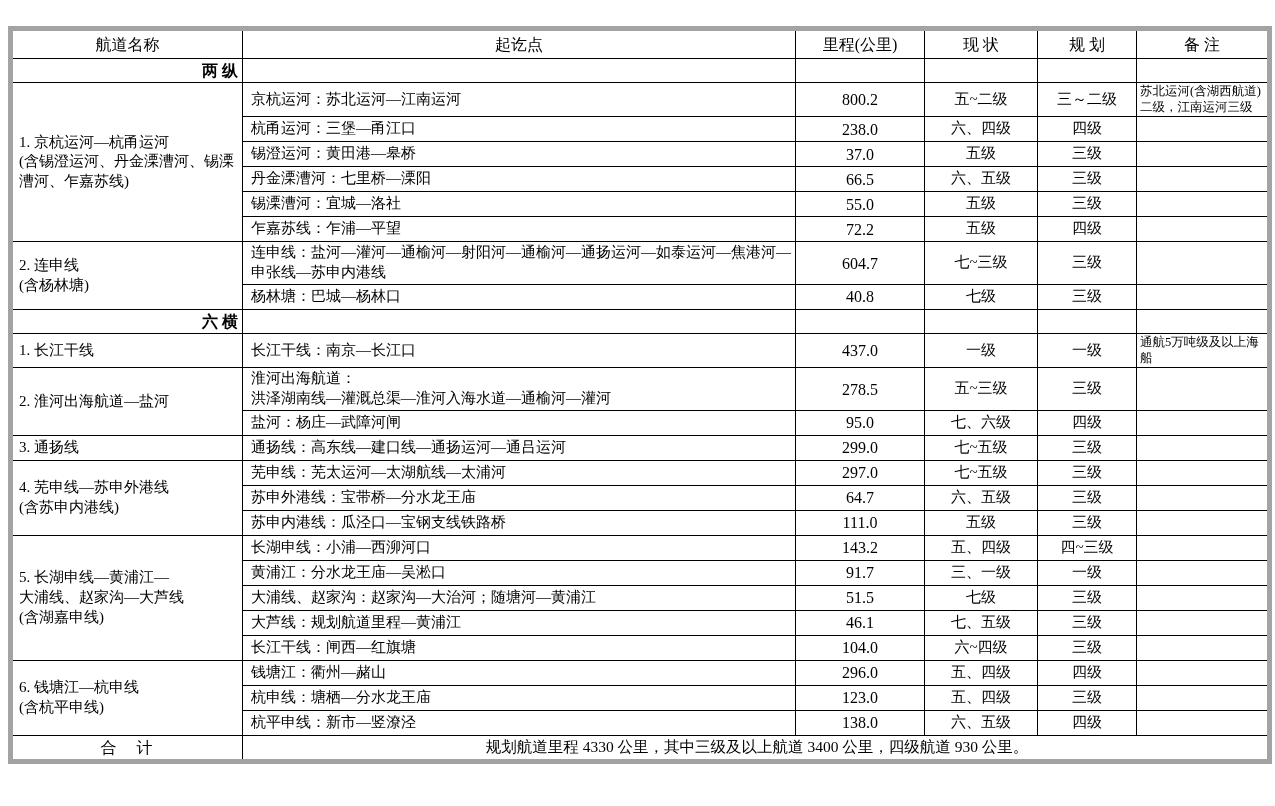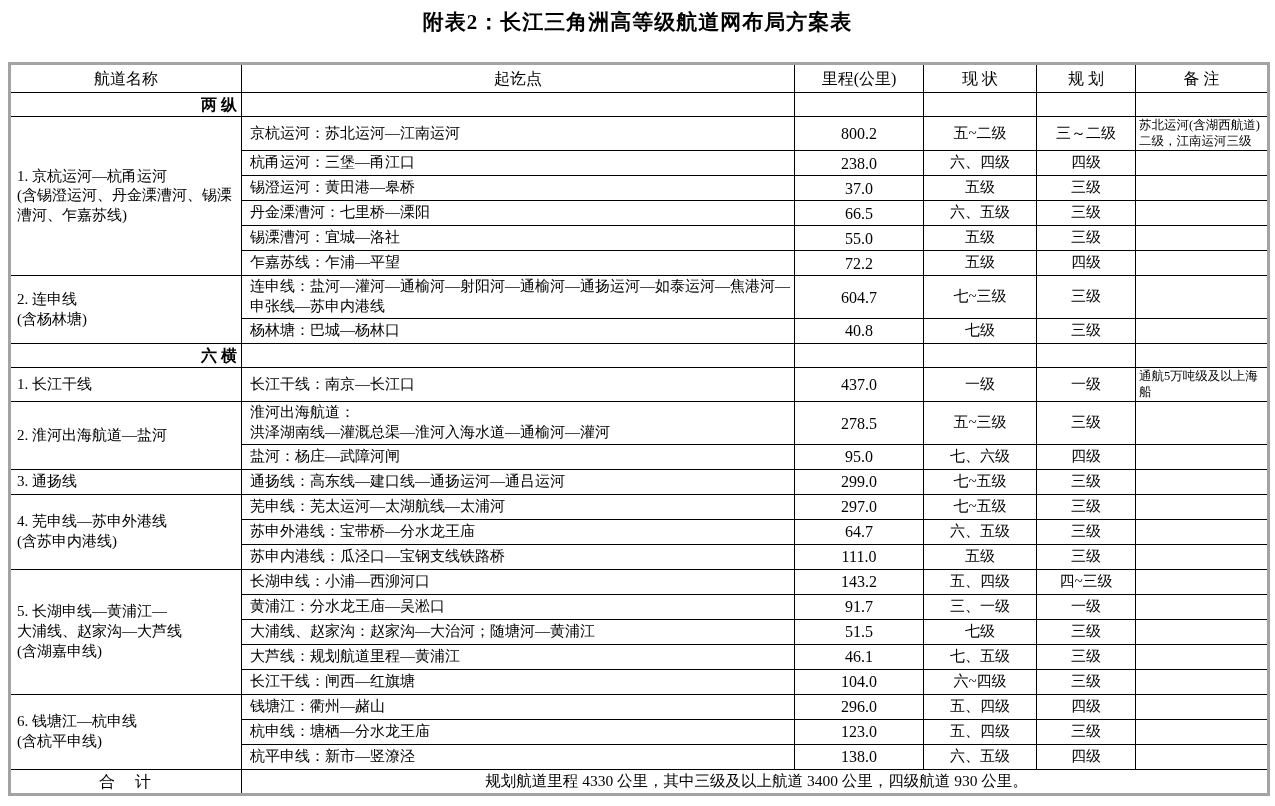--- a/index.html
+++ b/index.html
@@ -8,21 +8,21 @@
     font-family: "Liberation Serif", "DejaVu Serif", serif;
     color: #000;
   }
   .title {
     text-align: center; font-weight: bold; font-size: 21px;
     padding-top: 8px; letter-spacing: 1px;
   }
   table.wtab {
     border-collapse: collapse; table-layout: fixed;
     margin: 26px 0 0 8px; width: 1259px;
-    border: 3px solid #a3a3a3;
+    border: 5px solid #a3a3a3;
   }
   .wtab th, .wtab td {
     border: 1px solid #000; padding: 1px 4px;
     font-size: 15px; line-height: 1.32; color: #000;
     overflow: hidden; vertical-align: middle;
   }
   .wtab th { font-weight: normal; text-align: center; height: 25px; font-size: 16px; }
   tr.sec-row td { height: 18px; font-weight: bold; text-align: right; font-size: 16px; }
   td.name-cell { text-align: left; padding-left: 6px; white-space: pre-line; font-size: 15px; }
   td.route-cell { text-align: left; padding-left: 8px; white-space: pre-line; height: 22px; }
@@ -30,21 +30,20 @@
   td.status-cell, td.plan-cell { text-align: center; }
   td.remark-cell { font-size: 12.5px; line-height: 1.25; padding: 1px 3px; text-align: left; }
   tr.total-row td { height: 20px; }
   td.total-label { font-weight: normal; text-align: center; font-size: 16px; letter-spacing: 2px; }
   td.total-text { text-align: center; padding-left: 8px; font-size: 15.5px; }
 </style>
 </head>
 <body>
 
 <div class="page">
-  <div class="title">附表2：长江三角洲高等级航道网布局方案表</div>
   <table class="wtab">
     <colgroup>
       <col style="width:232px">
         <col style="width:553px">
         <col style="width:129px">
       <col style="width:113px">
         <col style="width:99px">
         <col style="width:133px">
     </colgroup>
     <thead>

